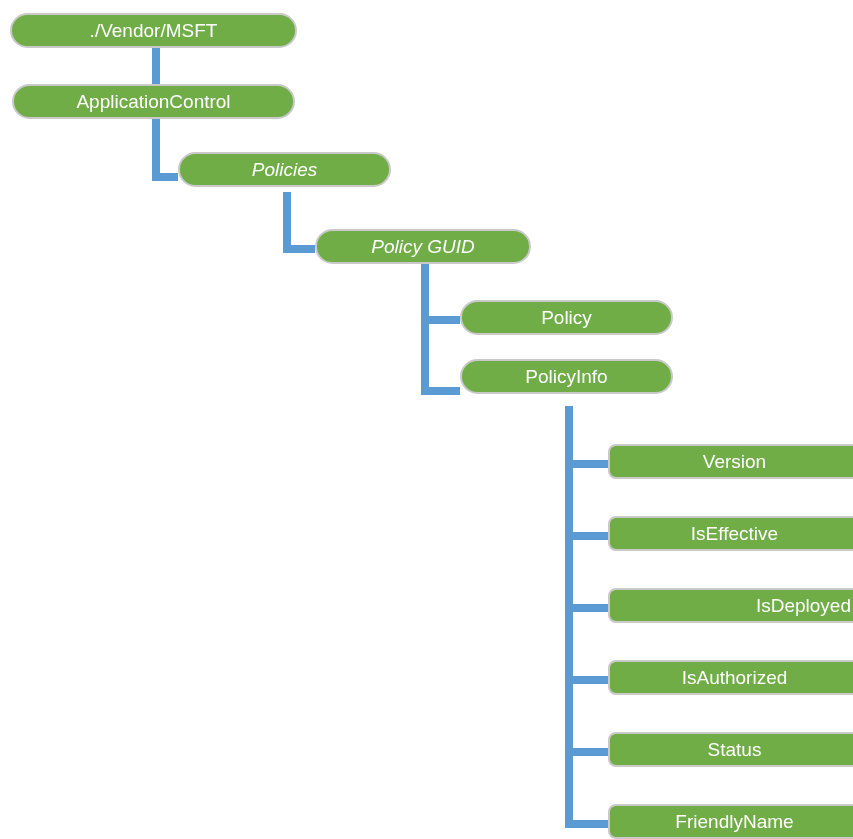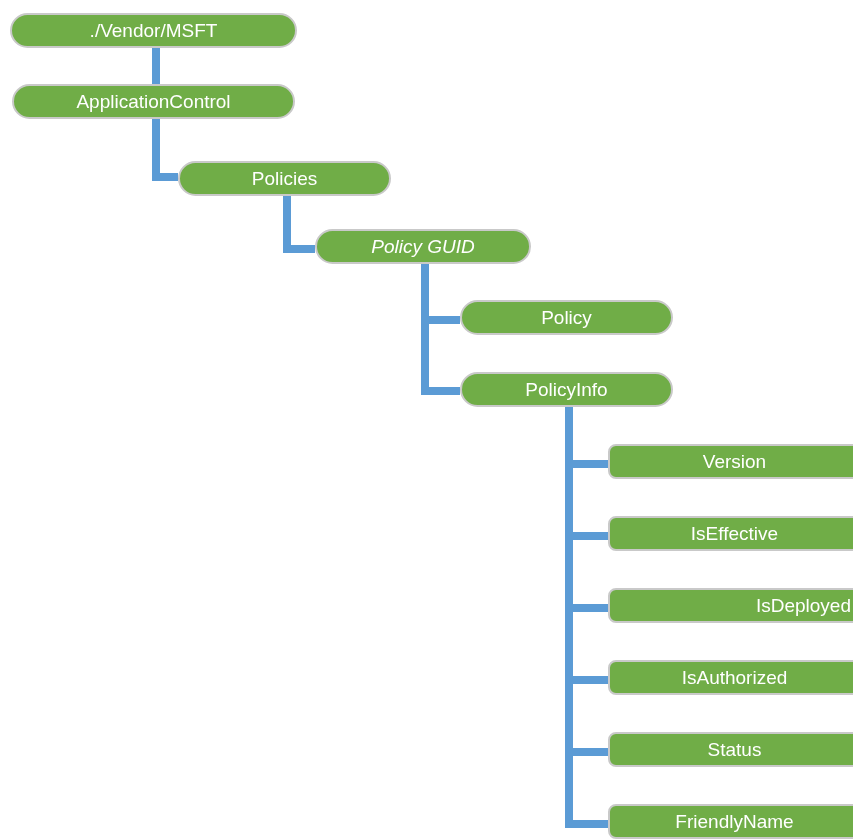--- a/index.html
+++ b/index.html
@@ -39,24 +39,24 @@
   .leaf { border-radius: 8px; }
   .italic { font-style: italic; }
   .conn {
     position: absolute;
     background: var(--connector);
     z-index: 1;
   }
   
   .n-root        { left: 2px;   top: 5px;   width: 287px; }
   .n-appcontrol  { left: 4px;   top: 76px;  width: 283px; }
-  .n-policies    { left: 170px; top: 153px; width: 213px; }
+  .n-policies    { left: 170px; top: 144px; width: 213px; font-style: italic; }
   .n-policyguid  { left: 307px; top: 221px; width: 216px; }
   .n-policy      { left: 452px; top: 292px; width: 213px; }
-  .n-policyinfo  { left: 452px; top: 364px; width: 213px; }
+  .n-policyinfo  { left: 452px; top: 351px; width: 213px; }
   .n-version     { left: 600px; top: 436px; width: 253px; }
   .n-iseffective { left: 600px; top: 508px; width: 253px; }
   .n-isdeployed  { left: 600px; top: 580px; width: 253px; justify-content: flex-end; }
   .n-isauthorized{ left: 600px; top: 652px; width: 253px; }
   .n-status      { left: 600px; top: 724px; width: 253px; }
   .n-friendlyname{ left: 600px; top: 796px; width: 253px; }
   
   .c1   { left: 144px; top: 40px;  width: 3px;  height: 36px; }
   .c2v  { left: 144px; top: 111px; width: 3px;  height: 57px; }
   .c2h  { left: 144px; top: 165px; width: 26px; height: 3px; }

